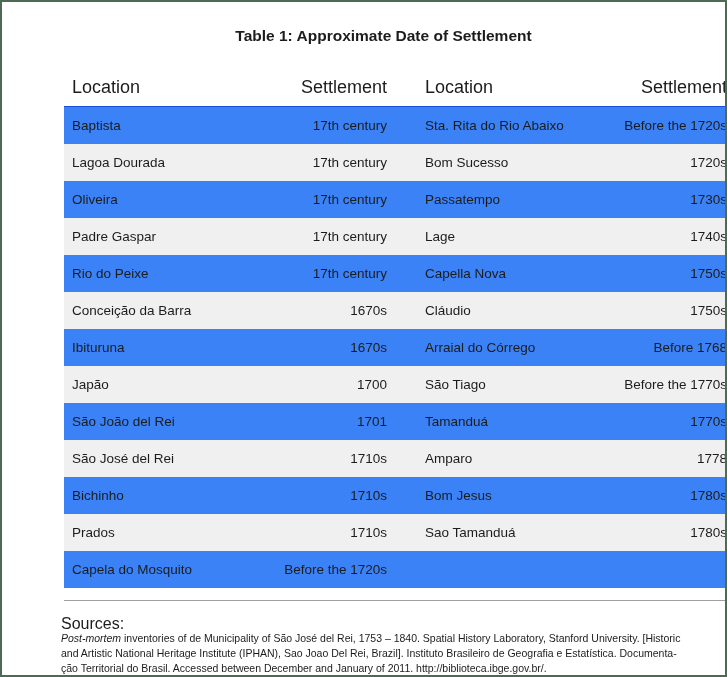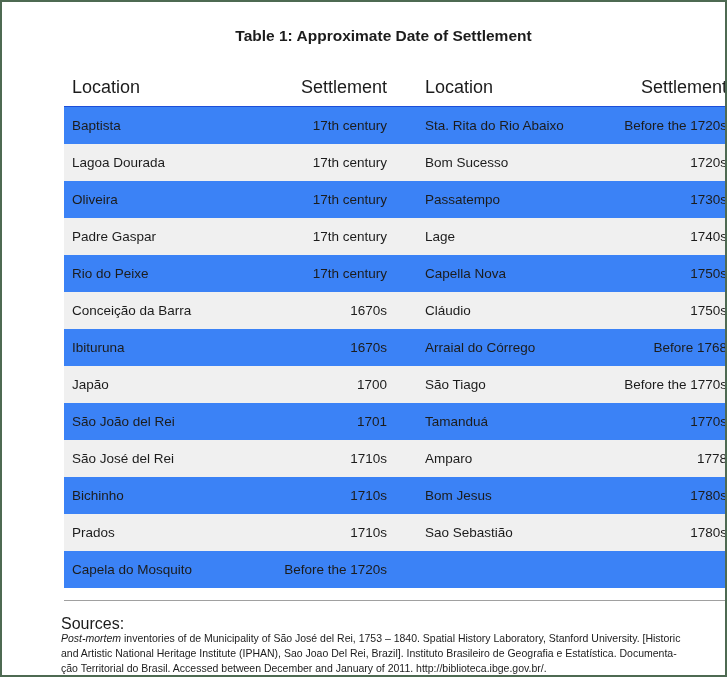--- a/index.html
+++ b/index.html
@@ -166,21 +166,21 @@
       <div class="row">
         <div class="c1">Bichinho</div>
         <div class="c2">1710s</div>
         <div class="c3">Bom Jesus</div>
         <div class="c4">1780s</div>
       </div>
 
       <div class="row">
         <div class="c1">Prados</div>
         <div class="c2">1710s</div>
-        <div class="c3">Sao Sebastião</div>
+        <div class="c3">Sao Tamanduá</div>
         <div class="c4">1780s</div>
       </div>
 
       <div class="row">
         <div class="c1">Capela do Mosquito</div>
         <div class="c2">Before the 1720s</div>
         <div class="c3"></div>
         <div class="c4"></div>
       </div>
 

